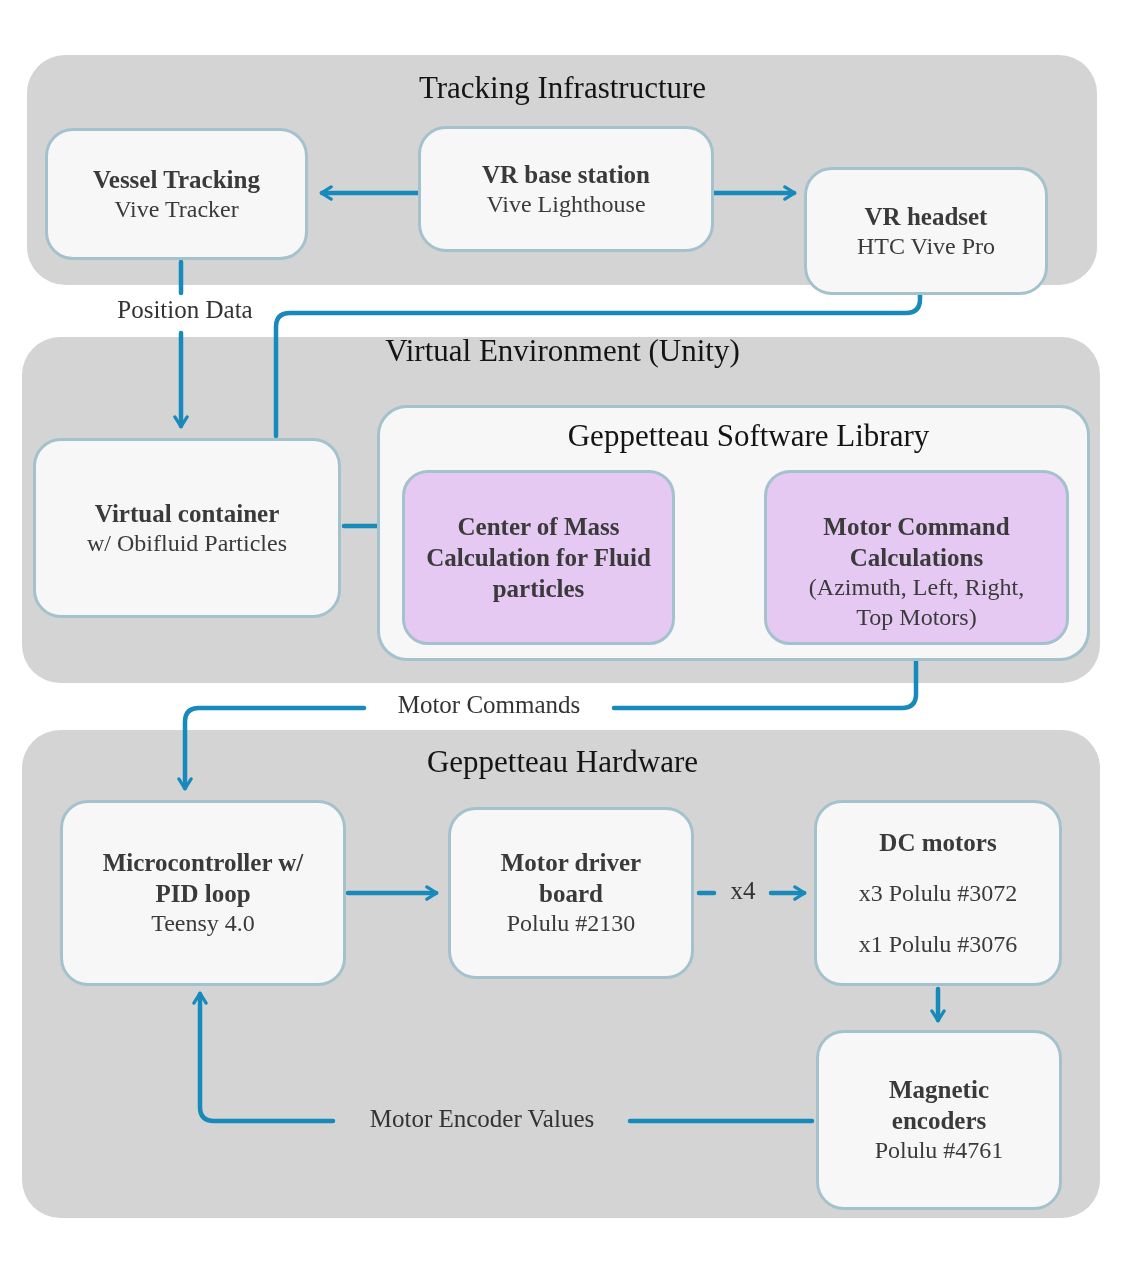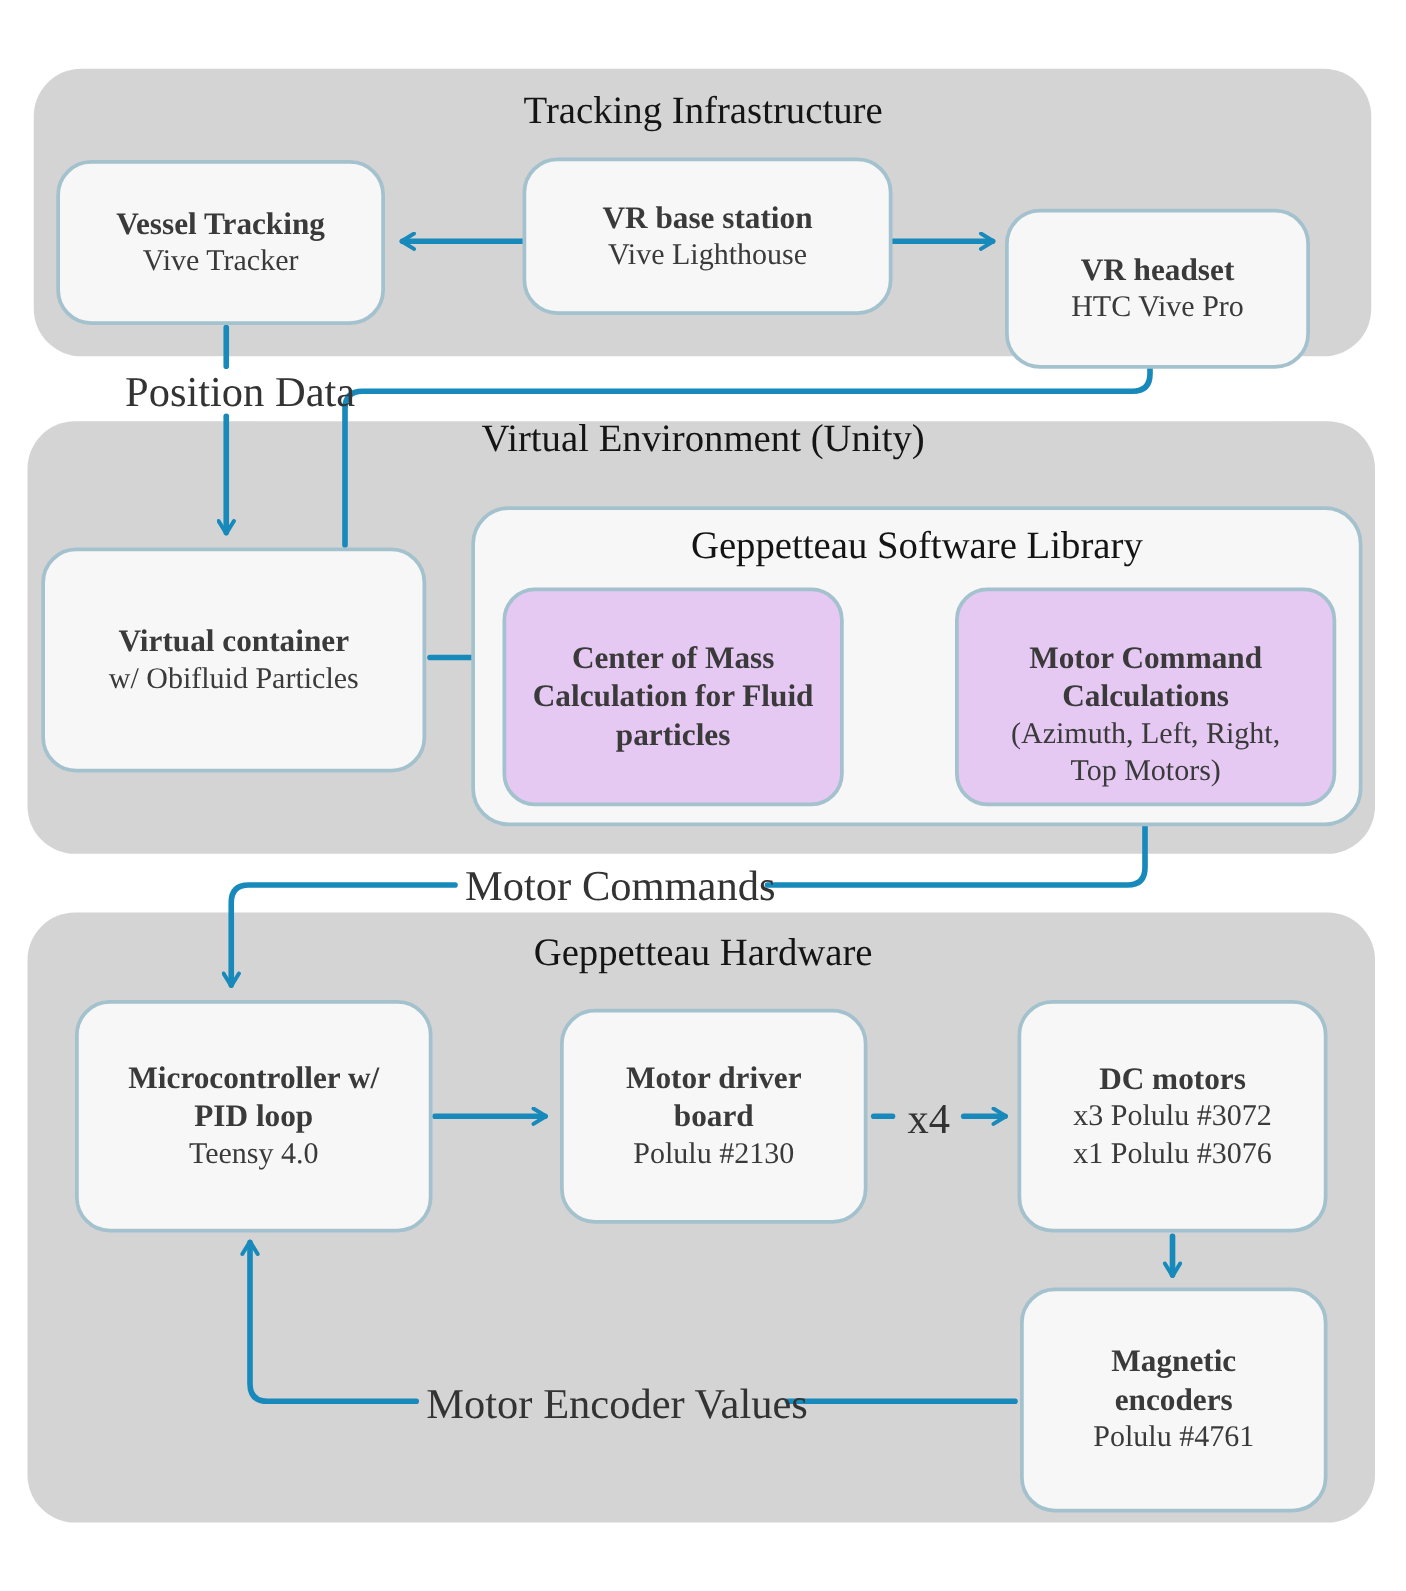--- a/index.html
+++ b/index.html
@@ -23,25 +23,25 @@
     text-align:center;line-height:1.24;box-sizing:border-box;
   }
   .node .t{font-weight:bold;font-size:25px;color:var(--text-dark);}
   .node .s{font-size:24px;color:var(--text-dark);}
   .node.purple{background:var(--purple-bg);border-radius:26px;}
   .library{
     position:absolute;background:var(--box-bg);
     border:3px solid var(--box-border);border-radius:30px;box-sizing:border-box;
   }
   .library-title{
-    position:absolute;top:10px;left:0;width:100%;text-align:center;
+    position:absolute;top:10px;left:15px;width:100%;text-align:center;
     font-size:31px;color:var(--title-color);white-space:nowrap;
   }
   .flow-label{
-    position:absolute;font-size:34px;color:#333333;text-align:center;white-space:nowrap;
+    position:absolute;font-size:25px;color:#333333;text-align:center;white-space:nowrap;
   }
   svg.wires{position:absolute;left:0;top:0;width:1125px;height:1273px;pointer-events:none;}
   svg.wires path.connector{fill:none;stroke:var(--accent);stroke-width:4.5;stroke-linecap:round;}
   #arrowhead path{fill:none;stroke:var(--accent);stroke-width:2.1;stroke-linecap:round;stroke-linejoin:round;}
 </style>
 </head>
 <body>
 
 <div class="section" style="left:27px;top:55px;width:1070px;height:230px;"></div>
 <div class="section" style="left:22px;top:337px;width:1078px;height:346px;"></div>
@@ -117,21 +117,21 @@
 <div class="node" style="left:60px;top:800px;width:286px;height:186px;">
   <span class="t" style="width:220px;">Microcontroller w/ PID loop</span>
   <span class="s">Teensy 4.0</span>
 </div>
 
 <div class="node" style="left:448px;top:807px;width:246px;height:172px;">
   <span class="t" style="width:180px;">Motor driver board</span>
   <span class="s">Polulu #2130</span>
 </div>
 
-<div class="node" style="left:814px;top:800px;width:248px;height:186px;">
+<div class="node" style="left:814px;top:800px;width:248px;height:186px;gap:21px;">
   <span class="t">DC motors</span>
   <span class="s">x3 Polulu #3072</span>
   <span class="s">x1 Polulu #3076</span>
 </div>
 
 <div class="node" style="left:816px;top:1030px;width:246px;height:180px;">
   <span class="t" style="width:140px;text-align:center;">Magnetic encoders</span>
   <span class="s">Polulu #4761</span>
 </div>
 

